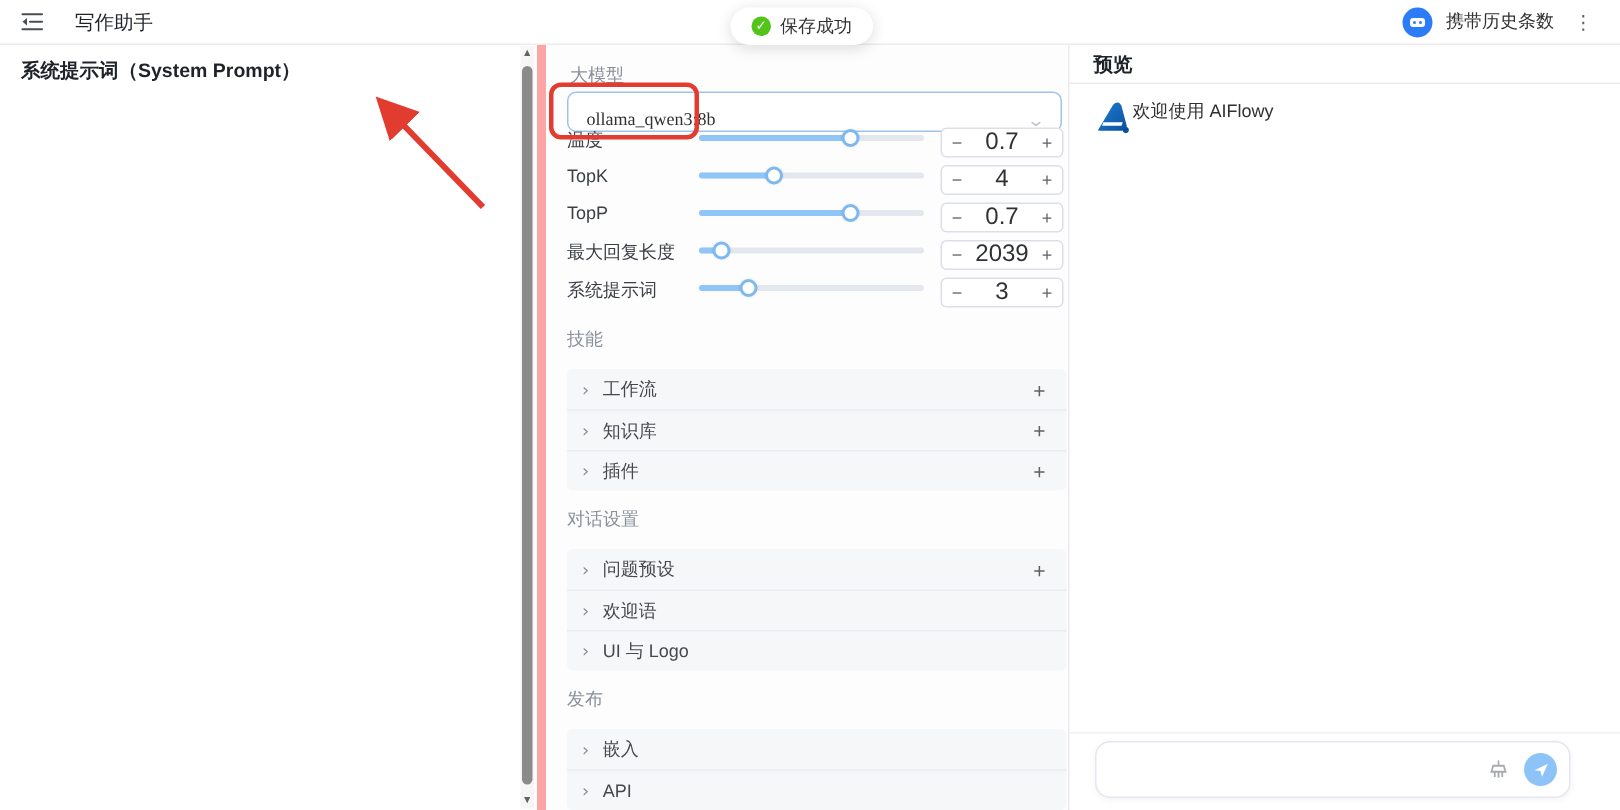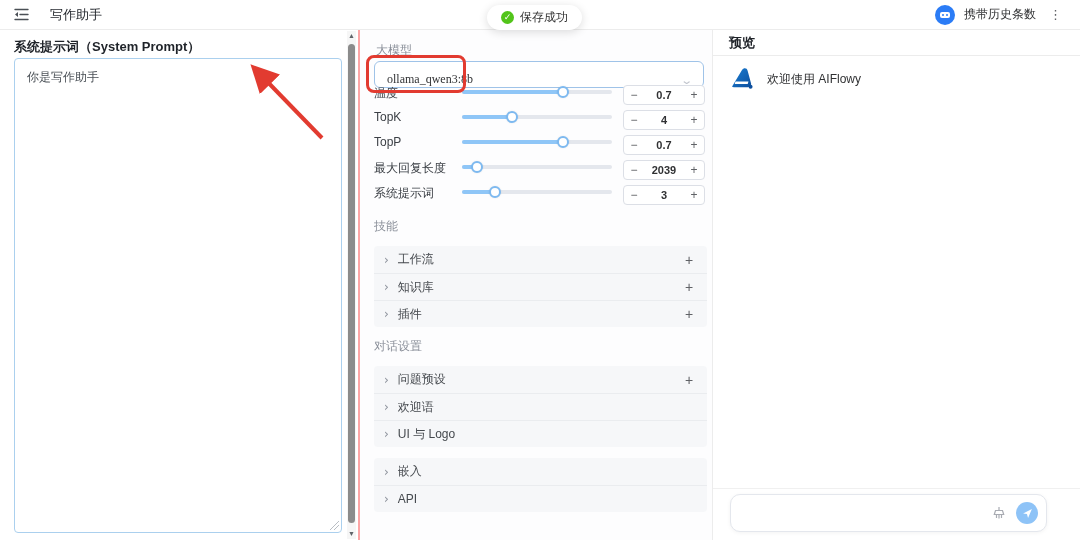--- a/index.html
+++ b/index.html
@@ -25,48 +25,48 @@
   .left-heading { position:absolute; left:14px; top:8px; font-size:13px; font-weight:bold; color:#1f2329; }
   .prompt-box { position:absolute; left:14px; top:28px; width:328px; height:475px; border:1px solid #abd0ee; border-radius:4px; background:#fff; padding:10px 12px; font-size:12px; color:#4a5056; line-height:1.4; cursor:text; }
   .resize-grip { position:absolute; right:2px; bottom:2px; width:9px; height:9px; background:
     linear-gradient(135deg, transparent 45%, #b9bec4 45%, #b9bec4 52%, transparent 52%, transparent 68%, #b9bec4 68%, #b9bec4 75%, transparent 75%); }
   .v-scrollbar { position:absolute; top:1px; right:2px; width:9px; bottom:1px; background:#f6f6f6; }
   .sb-arrow { position:absolute; left:0; width:9px; height:10px; color:#5f6368; font-size:7px; line-height:10px; text-align:center; cursor:pointer; }
   .sb-up { top:0; } .sb-down { bottom:0; }
   .sb-thumb { position:absolute; left:1px; width:7px; top:13px; bottom:16px; background:#8b8b8b; border-radius:4px; cursor:grab; }
 
   
-  .model-panel { position:absolute; top:30px; left:358px; width:355px; bottom:0; background:#fdfdfe; border-left:2px solid #fca5a5; border-right:1px solid #ececec; }
+  .model-panel { position:absolute; top:30px; left:358px; width:355px; bottom:0; background:#fdfdfe; border-left:6px solid #fca5a5; border-right:1px solid #ececec; }
   .field-label { position:absolute; left:16px; top:12px; font-size:12px; color:#8a8f99; }
   .model-select { position:absolute; left:14px; top:31px; width:330px; height:27px; background:#fff; border:1px solid #9fc3e8; border-radius:6px; display:flex; align-items:flex-end; padding:0 12px; cursor:pointer;font-family:Liberation Serif, serif; }
   .model-select .sel-text { font-size:12px; color:#303133; }
   .sel-chevron { margin-left:auto; color:#c0c4cc; font-size:11px; transform:scaleX(1.4); }
   .params { position:absolute; left:14px; top:55px; width:331px; }
   .param-row { display:flex; height:25px; }
   .p-label { width:88px; font-size:12px; color:#3c4046; }
   .slider { position:relative; width:150px; height:14px; cursor:pointer; }
   .slider .track { position:absolute; left:0; right:0; top:5px; height:4px; background:#e4e7ed; border-radius:2px; }
   .slider .fill { height:100%; background:#8fc6f7; border-radius:2px; }
   .slider .handle { position:absolute; top:1px; width:12px; height:12px; border-radius:50%; background:#fff; border:2px solid #7db9f0; margin-left:-6px; box-shadow:0 0 2px rgba(0,0,0,.1); }
   .stepper { margin-left:auto; width:82px; height:20px; display:flex; align-items:center; background:#fff; border:1px solid #dcdfe6; border-radius:4px; overflow:hidden; }
   .step-btn { width:20px; height:100%; border:0; background:transparent; color:#606266; font-size:12px; line-height:18px; cursor:pointer; padding:0; }
-  .step-val { flex:1; text-align:center; font-size:11px; color:#303133;font-weight:bold; }
+  .step-val { flex:1; text-align:center; font-size:16px; color:#303133; }
   .sections { position:absolute; left:14px; top:188px; width:333px; }
   .section-title { font-size:12px; color:#8a8f99; height:14px; margin-bottom:14px; }
   .rows { background:#f6f7f9; border-radius:4px; margin-bottom:11px; }
   .row { display:flex; align-items:center; height:27px; padding:0 10px; cursor:pointer; }
   .row + .row { border-top:1px solid #eaecef; }
   .chev { color:#8a8f99; font-size:12px; margin-right:9px; font-family:"DejaVu Sans",sans-serif; }
   .row-label { font-size:12px; color:#45494e; }
   .add-btn { margin-left:auto; color:#606266; font-size:14px; width:16px; text-align:center; cursor:pointer; }
 
   
   .preview-panel { position:absolute; top:30px; left:713px; right:0; bottom:0; background:#fff; }
   .preview-header { height:26px; border-bottom:1px solid #ececec; display:flex; align-items:center; padding:0 16px; font-size:13px; font-weight:bold; color:#1f2329; }
-  .welcome { position:absolute; left:16px; top:36px; display:flex; align-items:center; gap:12px; }
+  .welcome { position:absolute; left:16px; top:36px; display:flex; align-items:flex-start; }
   .logo { width:26px; height:26px; }
   .welcome-text { font-size:12px; color:#303133; }
   .chat-divider { position:absolute; left:0; right:0; top:458px; border-top:1px solid #f0f0f0; }
   .chat-input { position:absolute; left:17px; right:33px; top:464px; height:38px; background:#fff; border:1px solid #e4e7ed; border-radius:10px; box-shadow:0 1px 4px rgba(0,0,0,.05); display:flex; align-items:center; justify-content:flex-end; gap:10px; padding:0 8px; cursor:text; }
   .clear-icon { width:14px; height:14px; color:#a8abb2; cursor:pointer; }
   .send-btn { width:22px; height:22px; border-radius:50%; background:#8ec3f7; border:0; display:flex; align-items:center; justify-content:center; cursor:pointer; }
 
   
   .red-box { position:absolute; left:366px; top:55px; width:100px; height:38px; border:3px solid #e23b30; border-radius:8px; z-index:5; pointer-events:none; }
   .anno-svg { position:absolute; left:0; top:0; z-index:5; pointer-events:none; }
@@ -96,24 +96,20 @@
 
     <div class="topbar-right">
       <span class="avatar"></span>
       <span class="user-name">携带历史条数</span>
       <span class="kebab">⋮</span>
     </div>
   </header>
 
   <section class="left-panel">
     <h2 class="left-heading">系统提示词（System Prompt）</h2>
-    <div class="prompt-box">
-      <span>你是写作助手</span>
-      <span class="resize-grip"></span>
-    </div>
     <div class="v-scrollbar">
       <span class="sb-arrow sb-up">▲</span>
       <span class="sb-thumb"></span>
       <span class="sb-arrow sb-down">▼</span>
     </div>
   </section>
 
   <section class="model-panel">
     <div class="field-label">大模型</div>
     <div class="model-select">
@@ -225,20 +221,21 @@
               <span class="chev">›</span>
               <span class="row-label">欢迎语</span>
             </div>
             <div class="row">
               <span class="chev">›</span>
               <span class="row-label">UI 与 Logo</span>
             </div>
           </div>
         </div>
         <div class="section">
+          <div class="section-title">发布</div>
           <div class="rows">
             <div class="row">
               <span class="chev">›</span>
               <span class="row-label">嵌入</span>
             </div>
             <div class="row">
               <span class="chev">›</span>
               <span class="row-label">API</span>
             </div>
           </div>

